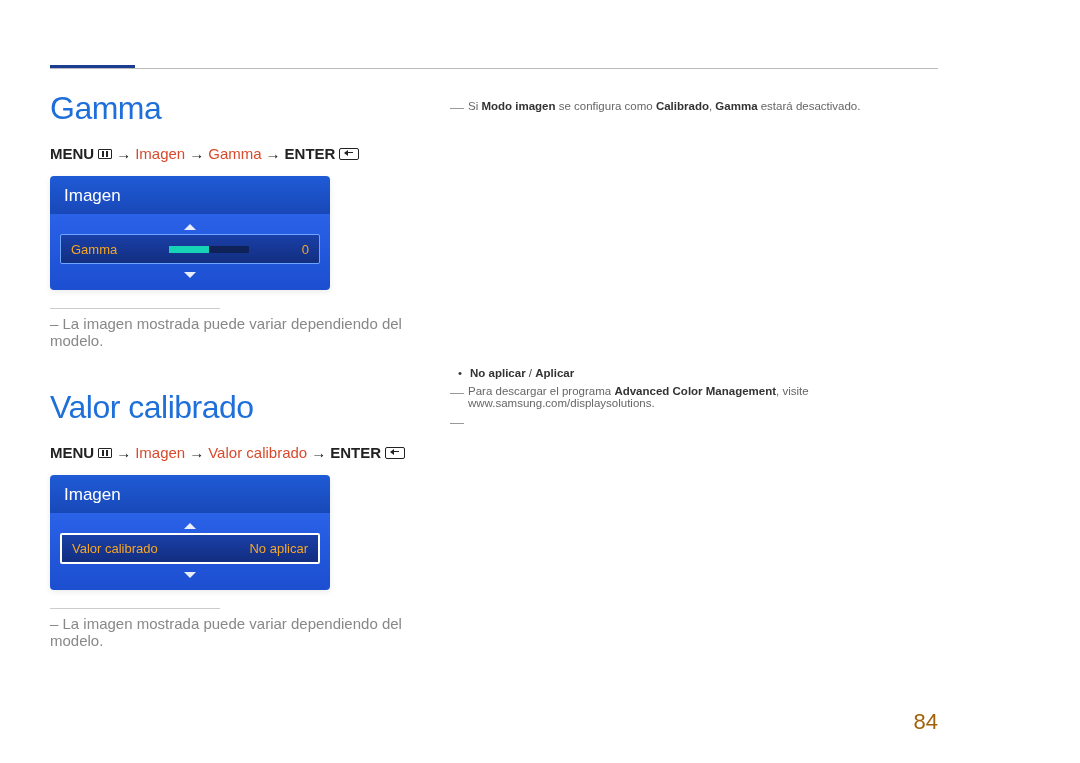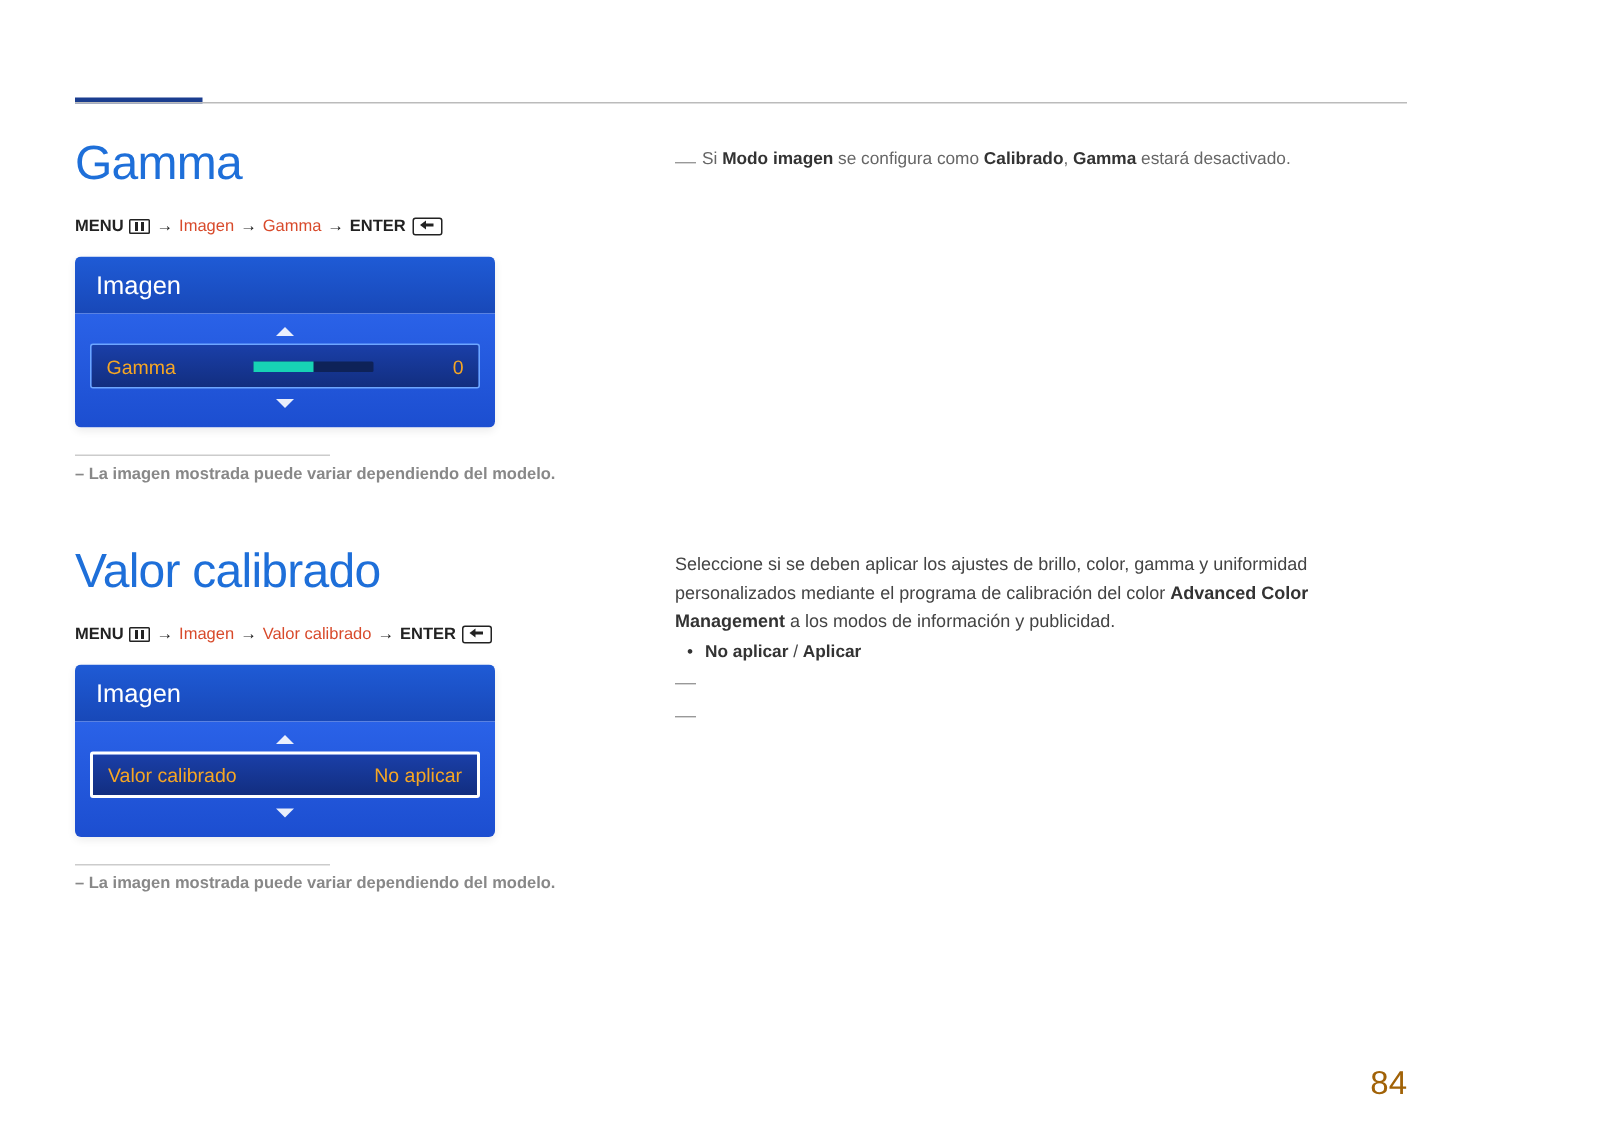--- a/index.html
+++ b/index.html
@@ -7,21 +7,21 @@
   .page { position: relative; width: 988px; height: 763px; padding: 60px 50px 40px 50px; }
   .top-rule-container { position: absolute; top: 68px; left: 50px; right: 50px; height: 2px; }
   .accent-bar { position: absolute; left: 0; top: -3px; width: 85px; height: 4px; background: #1a3d8f; }
   .top-rule { position: absolute; left: 0; right: 0; top: 0; border-top: 1px solid #bbb; }
   .content { position: absolute; top: 90px; left: 50px; right: 50px; bottom: 40px; }
   .left-col { position: absolute; left: 0; top: 0; width: 380px; }
   .right-col { position: absolute; left: 400px; right: 0; top: 10px; }
   
   h1.section-title { color: #1e6fd9; font-weight: 400; font-size: 32px; margin-bottom: 18px; letter-spacing: -0.5px; }
   
-  .breadcrumb { font-size: 11px; color: #222; margin-bottom: 14px; display: flex; align-items: center; flex-wrap: wrap; gap: 4px; }
+  .breadcrumb { font-size: 15px; color: #222; margin-bottom: 14px; display: flex; align-items: center; flex-wrap: wrap; gap: 4px; }
   .breadcrumb .bold { font-weight: 700; }
   .breadcrumb .red { color: #d84a2b; }
   .breadcrumb .arrow { color: #222; }
   .menu-icon { display: inline-block; width: 14px; height: 10px; border: 1.4px solid #222; border-radius: 1px; position: relative; vertical-align: middle; }
   .menu-icon::before, .menu-icon::after { content:''; position:absolute; background:#222; }
   .menu-icon::before { left:3px; top:1px; width:1.5px; height:6px; }
   .menu-icon::after  { left:7px; top:1px; width:1.5px; height:6px; }
   .enter-icon { display:inline-block; width:20px; height:12px; border:1.4px solid #222; border-radius:2px; position:relative; vertical-align:middle; }
   .enter-icon::before { content:''; position:absolute; right:5px; top:3px; width:6px; height:1.5px; background:#222; }
   .enter-icon::after  { content:''; position:absolute; left:4px; top:1px; width:0; height:0; border-top:3px solid transparent; border-bottom:3px solid transparent; border-right:4px solid #222; }
@@ -34,21 +34,21 @@
   .chev-up   { border-bottom:6px solid rgba(255,255,255,.9); }
   .chev-down { border-top:6px solid rgba(255,255,255,.9); }
   
   .row-item { background: linear-gradient(#1a3fa8,#122e80); border:1px solid #6da6ff; border-radius:2px; padding:6px 10px; display:flex; align-items:center; justify-content:space-between; color:#f6a623; font-size:13px; min-height:30px; }
   .row-item.white-border { border:2px solid #fff; }
   .slider-track { flex:1; margin:0 8px 0 14px; height:7px; background:#0e2258; border-radius:1px; position:relative; max-width:80px; }
   .slider-fill { position:absolute; left:0; top:0; bottom:0; width:50%; background:#17d3b5; }
   .row-value { color:#f6a623; font-size:13px; min-width:14px; text-align:right; }
   
   .hr-short { width:170px; border:none; border-top:1px solid #ccc; margin:18px 0 6px; }
-  .caption { font-size:11px; color:#888;font-weight:bold; }
+  .caption { font-size:15px; color:#888; }
   
   .right-col p { font-size:12px; color:#444; line-height:1.55; margin-bottom:6px; }
   .note-line { display:flex; align-items:flex-start; gap:4px; font-size:11.5px; color:#666; margin-bottom:6px; }
   .note-dash { color:#999; font-size:14px; line-height:1.1; }
   .red-inline { color:#d84a2b; }
   .bold-inline { font-weight:700; color:#333;text-align:center; }
   .bullet-line { font-size:11.5px; color:#444; padding-left:20px; position:relative; margin:6px 0; }
   .bullet-line::before { content:'•'; position:absolute; left:8px; top:0; color:#333; }
   
   .section-block { margin-bottom: 40px; }
@@ -141,28 +141,28 @@
       <div>
         <div class="note-line">
           <span class="note-dash">―</span>
           <span>
             <span>Si </span><span class="red-inline bold-inline">Modo imagen</span><span> se configura como </span><span class="red-inline bold-inline">Calibrado</span><span>, </span><span class="red-inline bold-inline">Gamma</span><span> estará desactivado.</span>
           </span>
         </div>
       </div>
 
       <div class="right-block-2">
-        <p>
-          <span>Seleccione si se deben aplicar los ajustes de brillo, color, gamma y uniformidad personalizados mediante el programa de calibración del color </span><span class="bold-inline">Advanced Color Management</span><span> a los modos de información y publicidad.</span>
-        </p>
         <div class="bullet-line">
           <span class="red-inline bold-inline">No aplicar</span><span> / </span><span class="red-inline bold-inline">Aplicar</span>
         </div>
         <div class="note-line">
           <span class="note-dash">―</span>
+          <span>
+            <span>Para descargar el programa </span><span class="bold-inline">Advanced Color Management</span><span>, visite www.samsung.com/displaysolutions.</span>
+          </span>
         </div>
         <div class="note-line">
           <span class="note-dash">―</span>
         </div>
       </div>
     </div>
   </div>
 
   <div class="page-number">84</div>
 </div>

